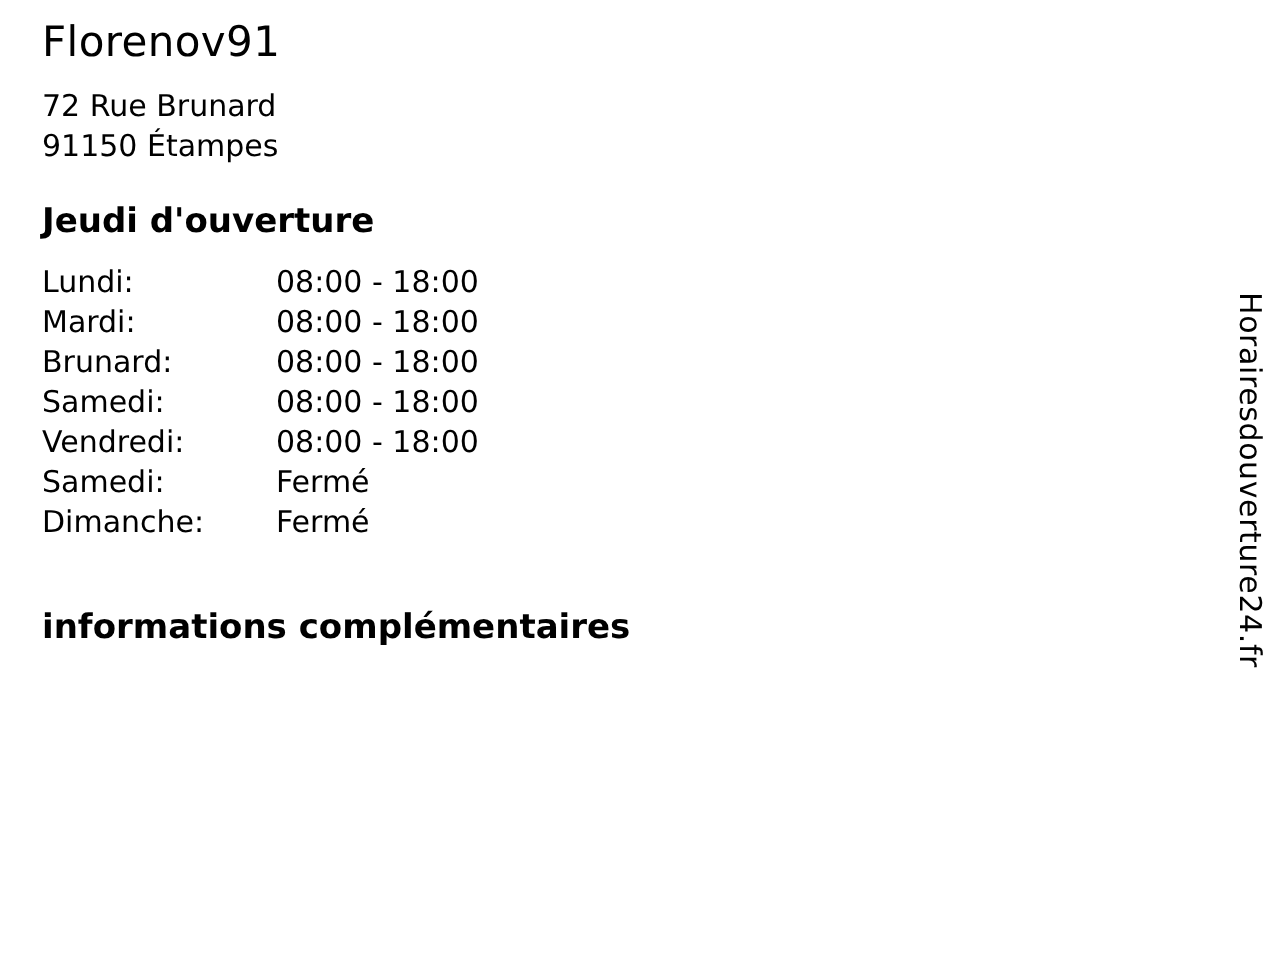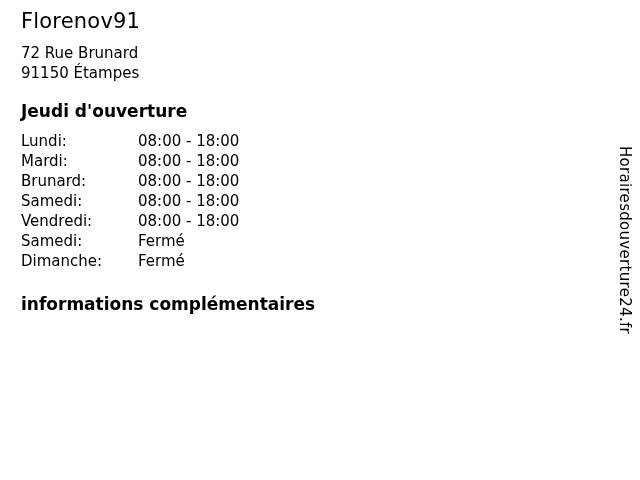--- a/index.html
+++ b/index.html
@@ -47,21 +47,21 @@
   table.hours td {
     padding: 0;
     line-height: 20px;
     white-space: nowrap;
     vertical-align: top;
   }
   table.hours td.day {
     width: 117px;
   }
   h2.info-heading {
-    margin-top: 23px;
+    margin-top: 33px;
   }
   p.info-text {
     margin: 9px 0 0 18px;
     width: 580px;
     font-size: 15px;
     line-height: 20px;
     white-space: pre-wrap;
   }
   .watermark {
     position: absolute;

